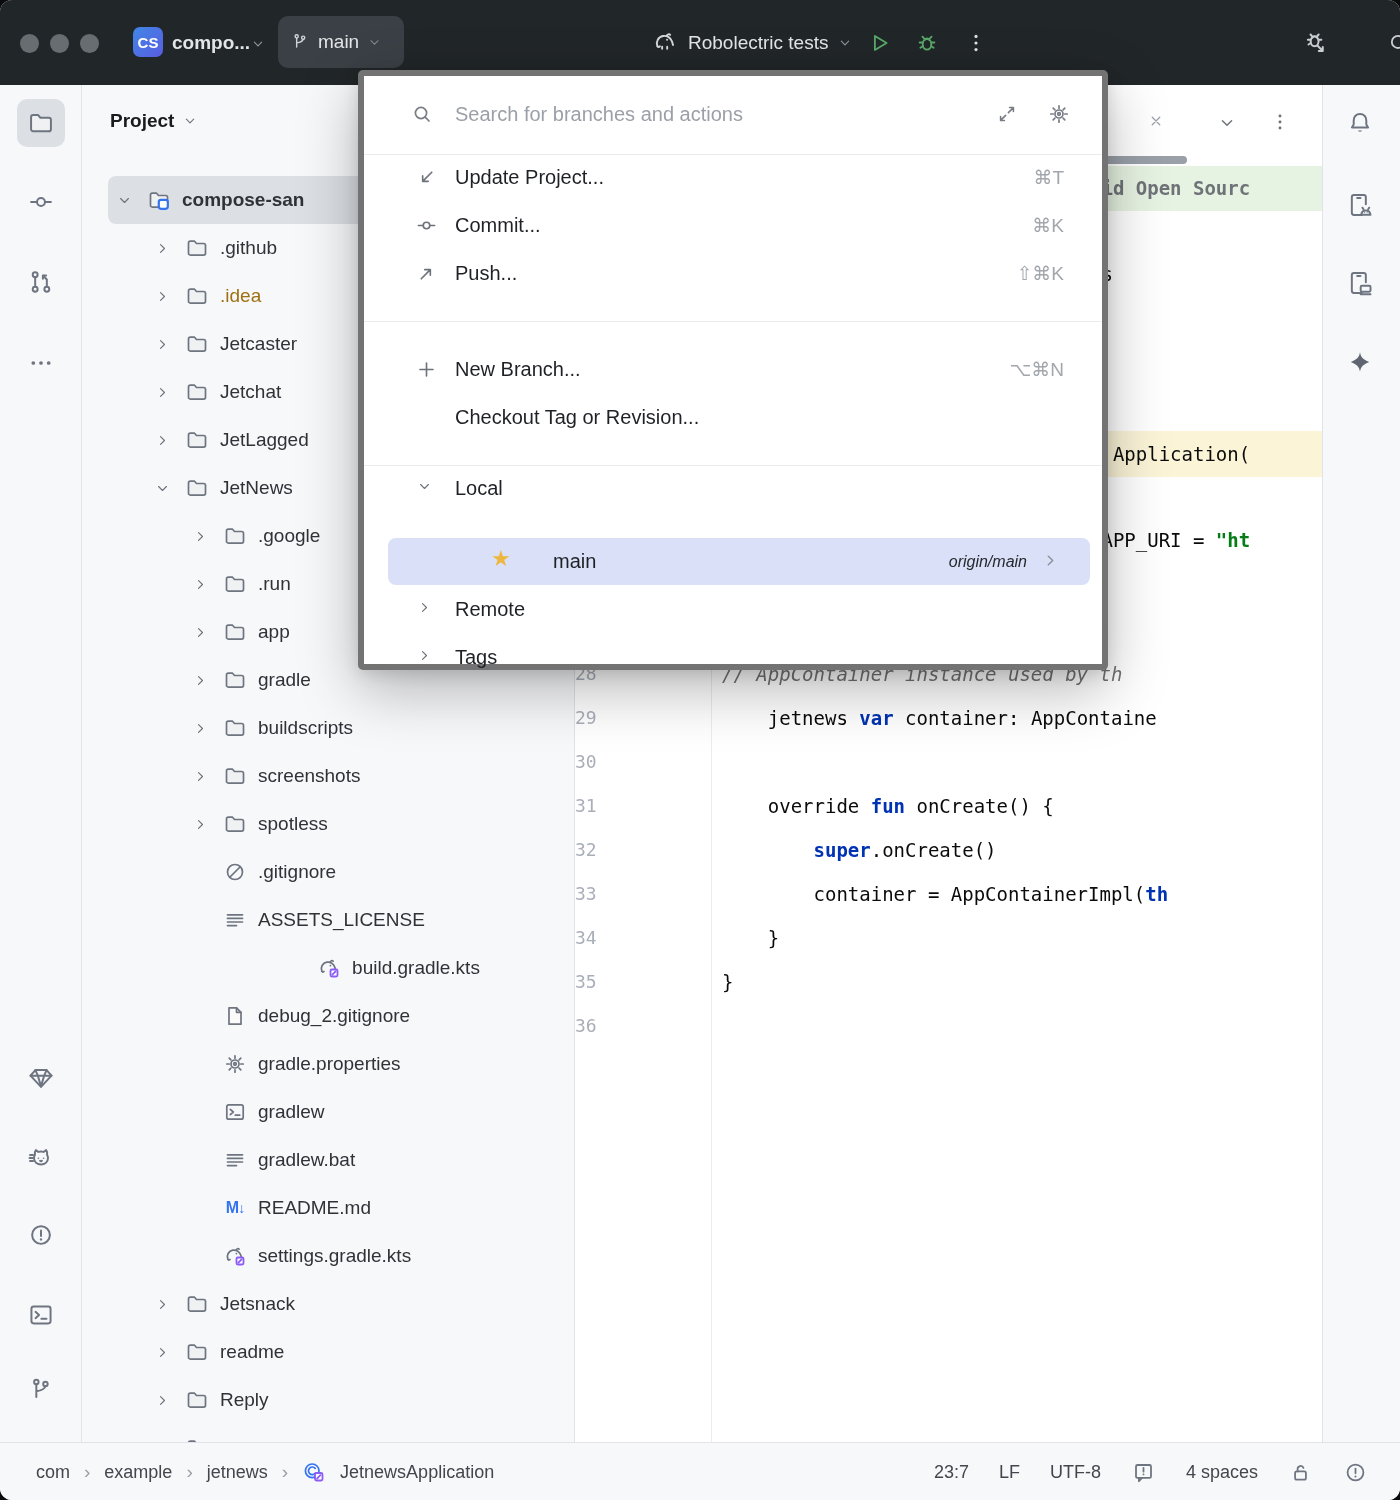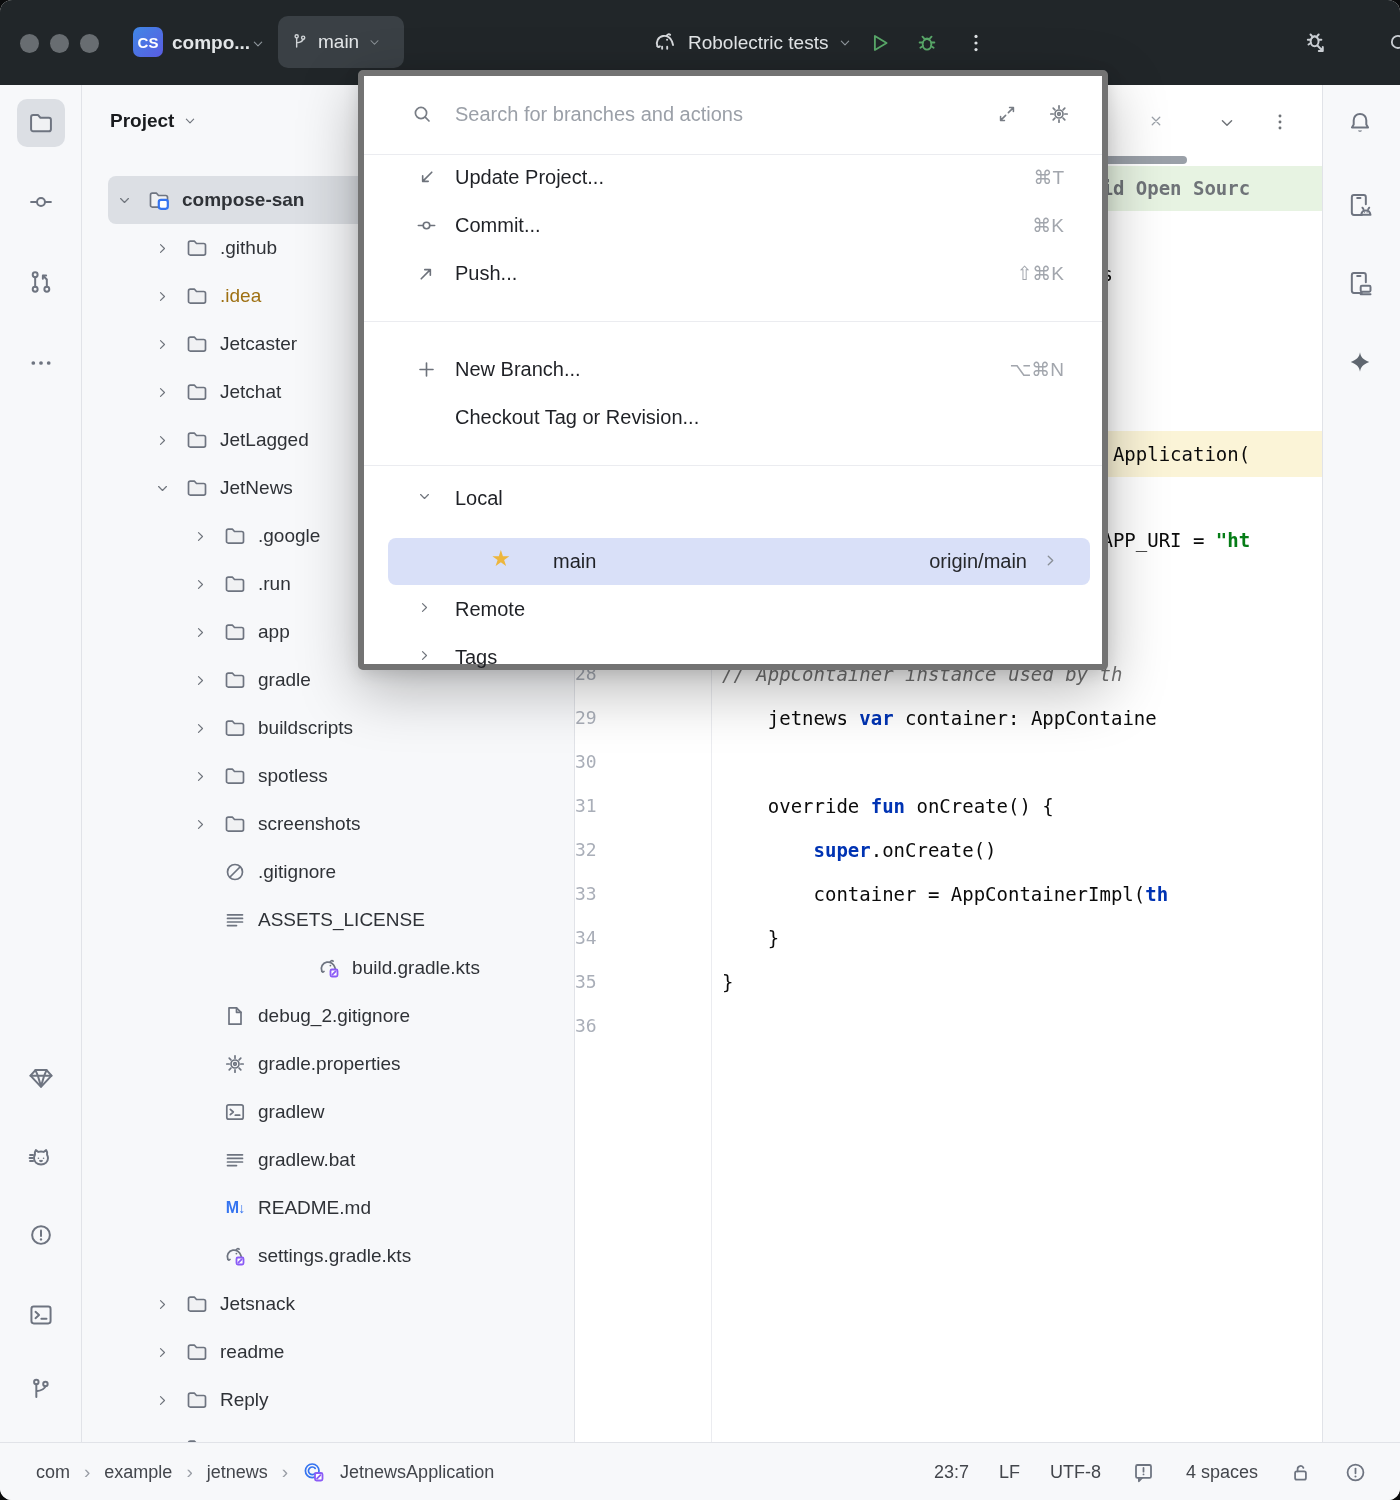--- a/index.html
+++ b/index.html
@@ -80,21 +80,21 @@
   .p-search .s-ic2{position:absolute;left:683px;top:26px;}
   .p-div{position:absolute;left:0;right:0;height:1px;background:#ebecf0;}
   .p-row{position:absolute;left:0;right:0;height:48px;display:flex;align-items:center;font-size:20px;color:#1f2126;}
   .p-row .p-ic{position:absolute;left:50px;width:24px;display:flex;justify-content:center;}
   .p-row .p-label{position:absolute;left:91px;white-space:nowrap;}
   .p-row .p-short{position:absolute;right:38px;color:#a2a6ad;font-size:19px;}
   .p-row .p-twisty{position:absolute;left:52px;}
   .branch-sel{position:absolute;left:24px;width:702px;height:47px;border-radius:8px;background:#d9e0f8;}
   .branch-sel .star{position:absolute;left:103px;top:8px;font-size:22px;color:#edb63d;}
   .branch-sel .b-name{position:absolute;left:165px;top:0;height:47px;display:flex;align-items:center;font-size:20px;color:#1f2126;}
-  .branch-sel .b-track{position:absolute;right:63px;top:0;height:47px;display:flex;align-items:center;font-size:20px;color:#26282c;}
+  .branch-sel .b-track{position:absolute;right:63px;top:0;height:47px;display:flex;align-items:center;font-size:16px;color:#26282c;font-style:italic;}
   .branch-sel .b-chev{position:absolute;right:30px;top:13px;}
 </style>
 </head>
 <body>
 
 <div class="window">
 
   <div class="titlebar">
     <div class="lights">
       <div class="light"></div>
@@ -413,34 +413,34 @@
           <span class="twisty">
             <svg width="17" height="17" viewBox="0 0 24 24" fill="none" stroke="#70757d" stroke-width="1.7" stroke-linecap="round" stroke-linejoin="round">
               <polyline points="9.2 6.5 14.8 12 9.2 17.5"></polyline>
             </svg>
           </span>
           <span class="t-icon">
             <svg width="24" height="24" viewBox="0 0 24 24" fill="none" stroke="#6e7480" stroke-width="1.7" stroke-linecap="round" stroke-linejoin="round">
               <path d="M3.5 7a1.8 1.8 0 0 1 1.8-1.8h4.2l2 2.3h7.2A1.8 1.8 0 0 1 20.5 9.3v8a1.8 1.8 0 0 1-1.8 1.8H5.3A1.8 1.8 0 0 1 3.5 17.2z" fill="#f0f1f3"></path>
             </svg>
           </span>
+          <span class="t-label" style="">screenshots</span>
+        </div>
+        <div class="row" style="padding-left: 106px;">
+          <span class="twisty">
+            <svg width="17" height="17" viewBox="0 0 24 24" fill="none" stroke="#70757d" stroke-width="1.7" stroke-linecap="round" stroke-linejoin="round">
+              <polyline points="9.2 6.5 14.8 12 9.2 17.5"></polyline>
+            </svg>
+          </span>
+          <span class="t-icon">
+            <svg width="24" height="24" viewBox="0 0 24 24" fill="none" stroke="#6e7480" stroke-width="1.7" stroke-linecap="round" stroke-linejoin="round">
+              <path d="M3.5 7a1.8 1.8 0 0 1 1.8-1.8h4.2l2 2.3h7.2A1.8 1.8 0 0 1 20.5 9.3v8a1.8 1.8 0 0 1-1.8 1.8H5.3A1.8 1.8 0 0 1 3.5 17.2z" fill="#f0f1f3"></path>
+            </svg>
+          </span>
           <span class="t-label" style="">spotless</span>
-        </div>
-        <div class="row" style="padding-left: 106px;">
-          <span class="twisty">
-            <svg width="17" height="17" viewBox="0 0 24 24" fill="none" stroke="#70757d" stroke-width="1.7" stroke-linecap="round" stroke-linejoin="round">
-              <polyline points="9.2 6.5 14.8 12 9.2 17.5"></polyline>
-            </svg>
-          </span>
-          <span class="t-icon">
-            <svg width="24" height="24" viewBox="0 0 24 24" fill="none" stroke="#6e7480" stroke-width="1.7" stroke-linecap="round" stroke-linejoin="round">
-              <path d="M3.5 7a1.8 1.8 0 0 1 1.8-1.8h4.2l2 2.3h7.2A1.8 1.8 0 0 1 20.5 9.3v8a1.8 1.8 0 0 1-1.8 1.8H5.3A1.8 1.8 0 0 1 3.5 17.2z" fill="#f0f1f3"></path>
-            </svg>
-          </span>
-          <span class="t-label" style="">screenshots</span>
         </div>
         <div class="row" style="padding-left: 106px;">
           <span class="twisty"></span>
           <span class="t-icon">
             <svg width="24" height="24" viewBox="0 0 24 24" fill="none" stroke="#6e7480" stroke-width="1.7" stroke-linecap="round" stroke-linejoin="round">
               <circle cx="12" cy="12" r="7.5"></circle>
               <path d="M7 17L17 7"></path>
             </svg>
           </span>
           <span class="t-label" style="">.gitignore</span>
@@ -768,21 +768,21 @@
           <span class="p-label">New Branch...</span>
           <span class="p-short">⌥⌘N</span>
         </div>
         <div class="p-row" style="top:317px;">
           <span class="p-ic"></span>
           <span class="p-label">Checkout Tag or Revision...</span>
         </div>
         <div class="p-div" style="top:389px;"></div>
       </div>
     <div id="popupSections">
-        <div class="p-row" style="top:398px;text-align:right;">
+        <div class="p-row" style="top:388px;text-align:right;">
           <span class="p-twisty"><svg width="17" height="17" viewBox="0 0 24 24" fill="none" stroke="#70757d" stroke-width="1.7" stroke-linecap="round" stroke-linejoin="round">
               <polyline points="6.5 9.2 12 14.8 17.5 9.2"></polyline>
             </svg></span>
           <span class="p-label">Local</span>
         </div>
         <div class="branch-sel" style="top:462px;">
           <span class="star">★</span>
           <span class="b-name">main</span>
           <span class="b-track">origin/main</span>
           <span class="b-chev"><svg width="19" height="19" viewBox="0 0 24 24" fill="none" stroke="#8a8f97" stroke-width="1.7" stroke-linecap="round" stroke-linejoin="round">

